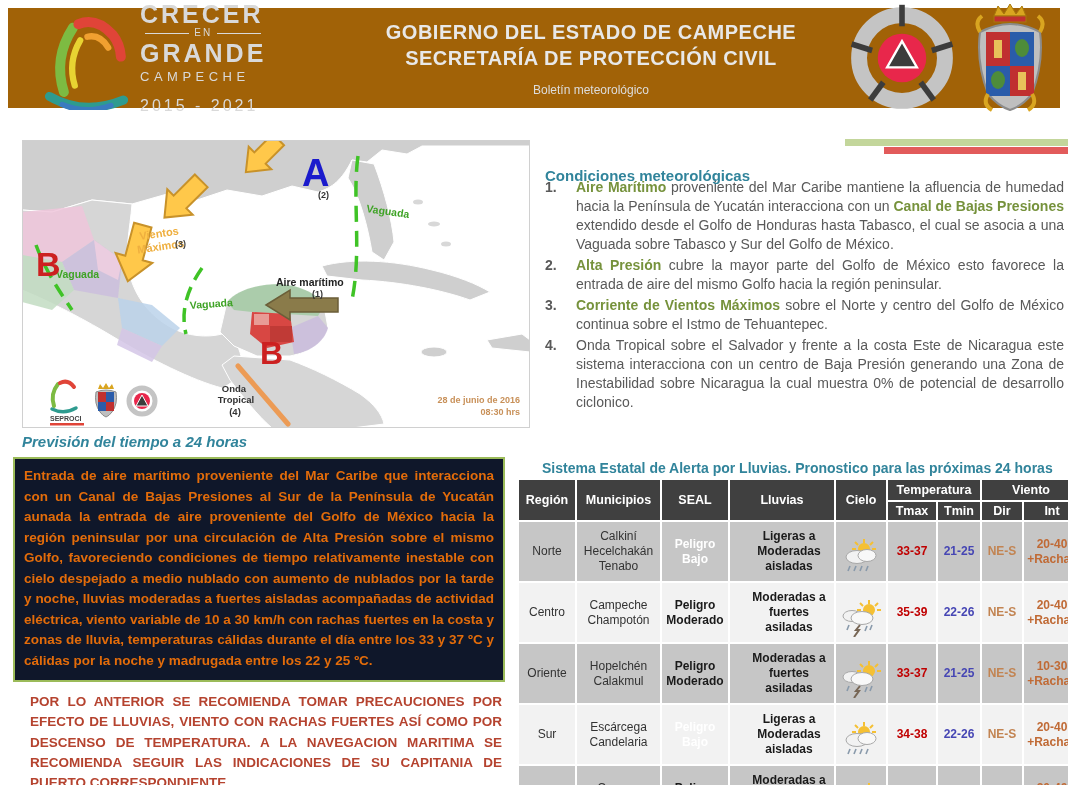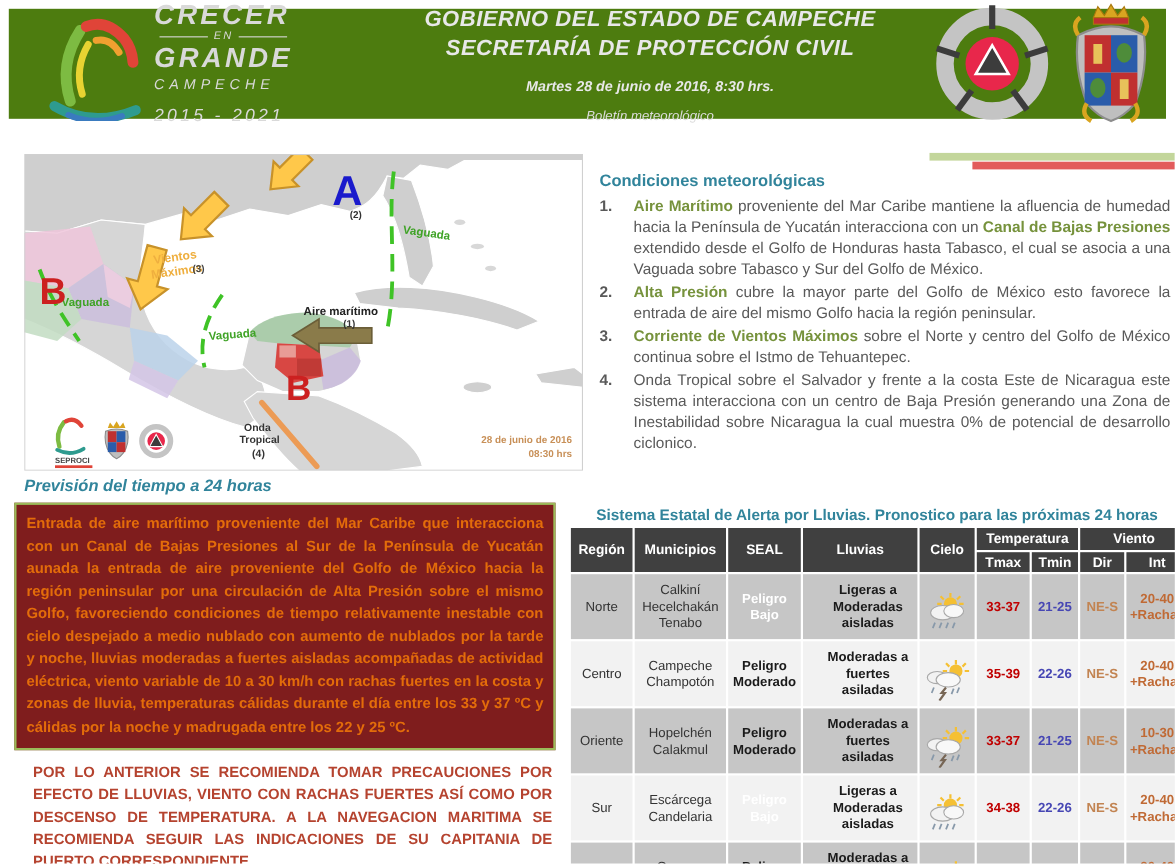--- a/index.html
+++ b/index.html
@@ -3,21 +3,21 @@
 <meta charset="utf-8">
 <style>
   html,body{margin:0;padding:0;}
   body{
     width:1068px;height:785px;position:relative;background:#fff;overflow:hidden;
     font-family:"Liberation Sans",sans-serif;color:#595959;
   }
   .abs{position:absolute;}
 
   
-  .header{left:8px;top:8px;width:1052px;height:100px;background:#4d7c0f;display:flex;align-items:center;font-style:italic;}
+  .header{left:8px;top:8px;width:1052px;height:100px;background:#a16207;display:flex;align-items:center;}
   .logo-block{display:flex;align-items:center;margin-left:28px;width:300px;flex:none;}
   .logo-text{margin-left:12px;color:#D9D9D9;line-height:1.05;}
   .logo-big{font-size:25px;letter-spacing:3px;font-weight:bold;}
   .logo-en{display:flex;align-items:center;font-size:10px;letter-spacing:2px;margin:1px 0;}
   .logo-en:before,.logo-en:after{content:"";height:1px;background:#D9D9D9;flex:1;margin:0 5px;}
   .logo-small{font-size:13px;letter-spacing:4.5px;margin-top:4px;}
   .logo-years{font-size:16px;letter-spacing:3px;margin-top:15px;}
   .title-block{flex:1;text-align:center;color:#E8E8E8;}
   .title-line{font-size:20px;font-weight:bold;letter-spacing:.5px;line-height:1.3;}
   .hdr-date{font-size:13px;font-weight:bold;margin-top:14px;}
@@ -27,28 +27,28 @@
   
   .bar-green{left:845px;top:139px;width:223px;height:7px;background:#C3D69B;}
   .bar-red{left:884px;top:147px;width:184px;height:7px;background:#E25B5B;}
 
   
   .map{left:22px;top:140px;width:508px;height:288px;background:#FDFDFD;}
 
   
   .sec-title{font-weight:bold;font-size:15px;color:#31849B;}
   .prevision-title{left:22px;top:433px;width:480px;font-style:italic;}
-  .forecast-box{left:13px;top:457px;width:492px;border:2px solid #9BBB59;background:#7f1d1d;
+  .forecast-box{left:13px;top:457px;width:492px;border:2px solid #9BBB59;background:#0f172a;
     padding:7px 9px 9px 9px;box-sizing:border-box;}
   .forecast-text{color:#E36C0A;font-weight:bold;font-size:13.5px;line-height:1.52;text-align:justify;}
   .warning{left:30px;top:692px;width:472px;color:#B5432F;font-weight:bold;font-size:13.5px;
     line-height:1.5;text-align:justify;}
 
   
-  .cond-title{left:545px;top:156px;width:500px;}
+  .cond-title{left:545px;top:167px;width:500px;}
   .cond-list{left:545px;top:178px;width:519px;font-size:14px;line-height:1.36;}
   .cond-item{display:flex;margin-bottom:2px;}
   .cond-num{width:31px;flex:none;font-weight:bold;}
   .cond-text{flex:1;text-align:justify;}
   .kw{color:#76923C;font-weight:bold;}
 
   .table-title{left:542px;top:460px;width:520px;font-size:14px;}
   .alert-table{left:517px;top:478px;}
   table{border-collapse:separate;border-spacing:2px;table-layout:fixed;width:547px;background:#fff;}
   th{background:#404040;color:#fff;font-weight:bold;font-size:12.5px;padding:1px 2px;text-align:center;}
@@ -82,21 +82,20 @@
       <div class="logo-en">EN</div>
       <div class="logo-big">GRANDE</div>
       <div class="logo-small">CAMPECHE</div>
       <div class="logo-years">2015 - 2021</div>
     </div>
   </div>
 
   <div class="title-block">
     <div class="title-line">GOBIERNO DEL ESTADO DE CAMPECHE</div>
     <div class="title-line">SECRETARÍA DE PROTECCIÓN CIVIL</div>
-    <div class="hdr-date">Martes 28 de junio de 2016, 8:30 hrs.</div>
     <div class="hdr-sub">Boletín meteorológico</div>
   </div>
 
   <div class="hdr-logos">
     <svg width="112" height="112" viewBox="0 0 120 120">
       <circle cx="60" cy="60" r="46" fill="none" stroke="#C4C4C4" stroke-width="17"></circle>
       <g stroke="#3C3C3C" stroke-width="6">
         <line x1="60" y1="3" x2="60" y2="26"></line>
         <line x1="6" y1="45" x2="28" y2="52"></line>
         <line x1="26" y1="105" x2="40" y2="86"></line>

